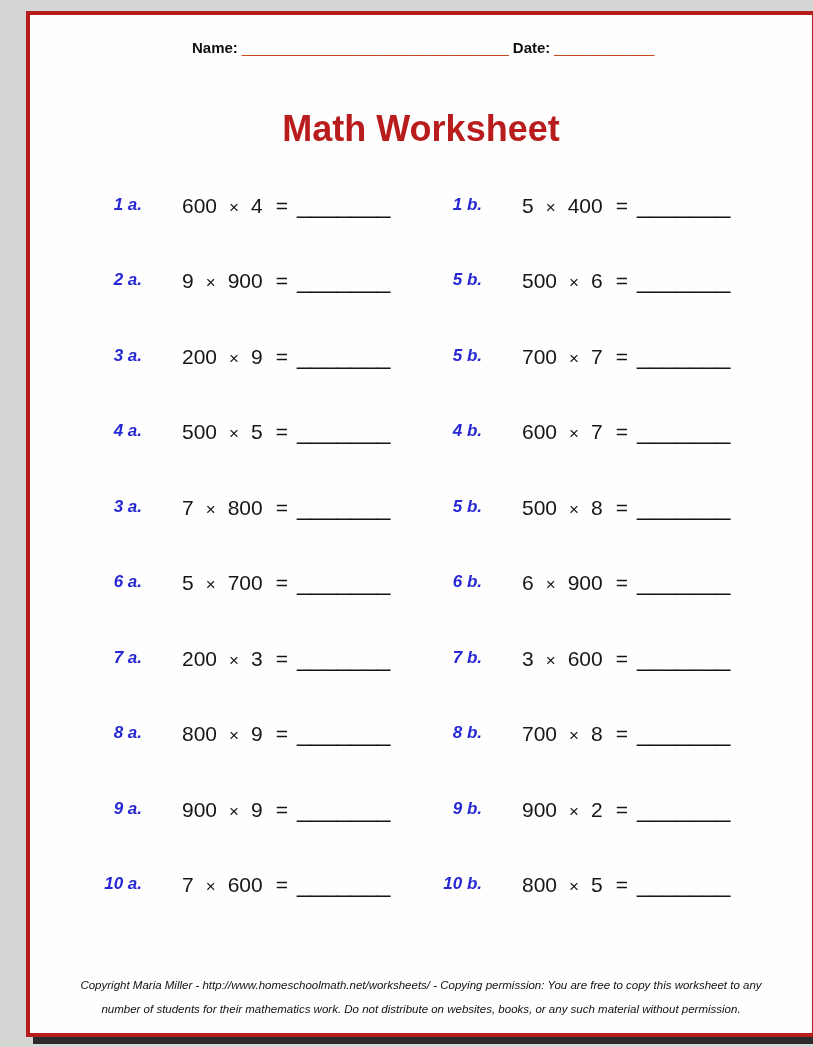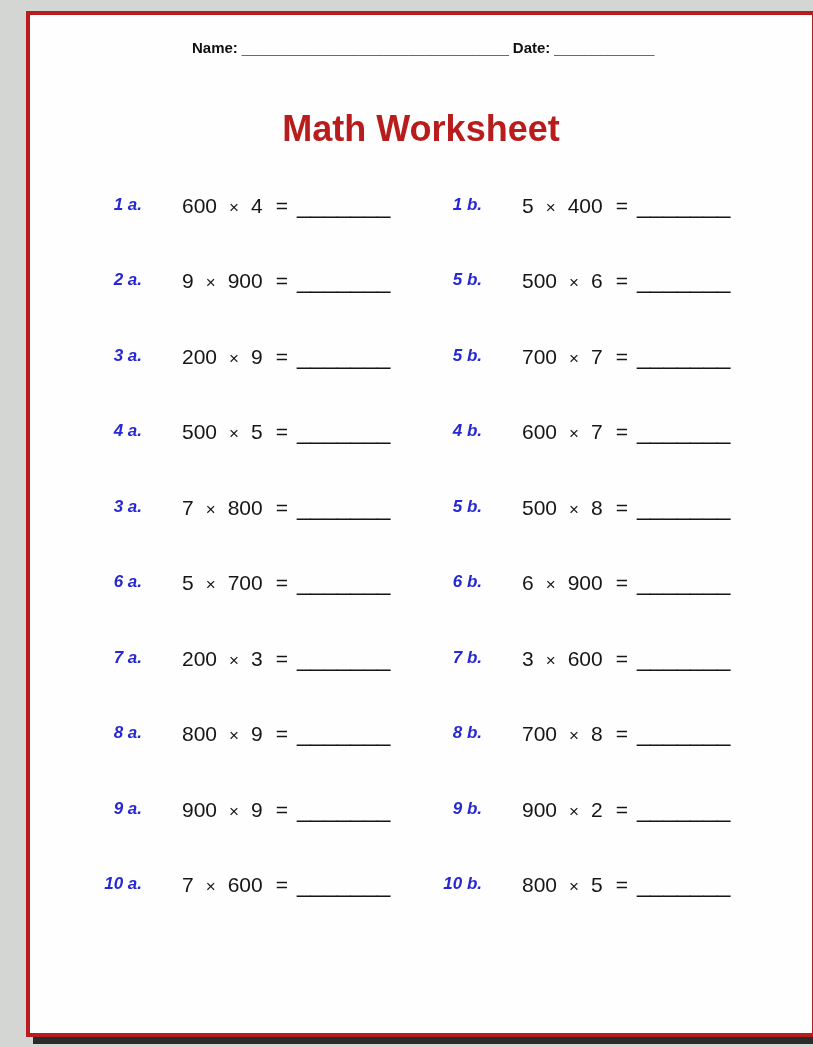--- a/index.html
+++ b/index.html
@@ -294,15 +294,17 @@
             <span>5</span>
             <span class="eq">=</span>
             <span class="blank">_______</span>
           </span>
       </div>
     </div>
 
   </div>
 
   <div class="footer">
+    <div>Copyright Maria Miller - http://www.homeschoolmath.net/worksheets/ - Copying permission: You are free to copy this worksheet to any</div>
+    <div>number of students for their mathematics work. Do not distribute on websites, books, or any such material without permission.</div>
   </div>
 
 </div>
 
 </body></html>

